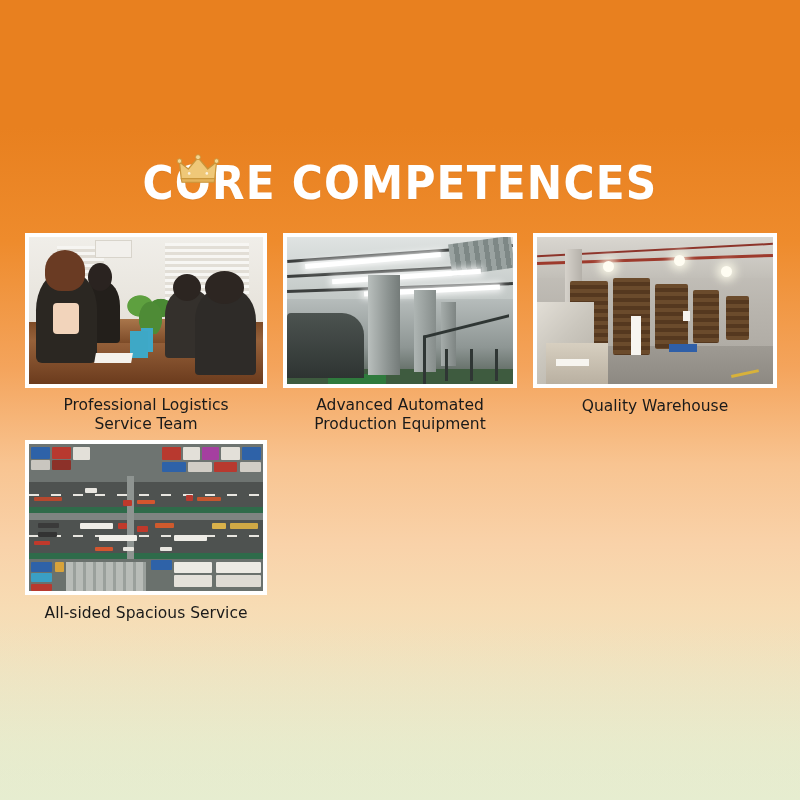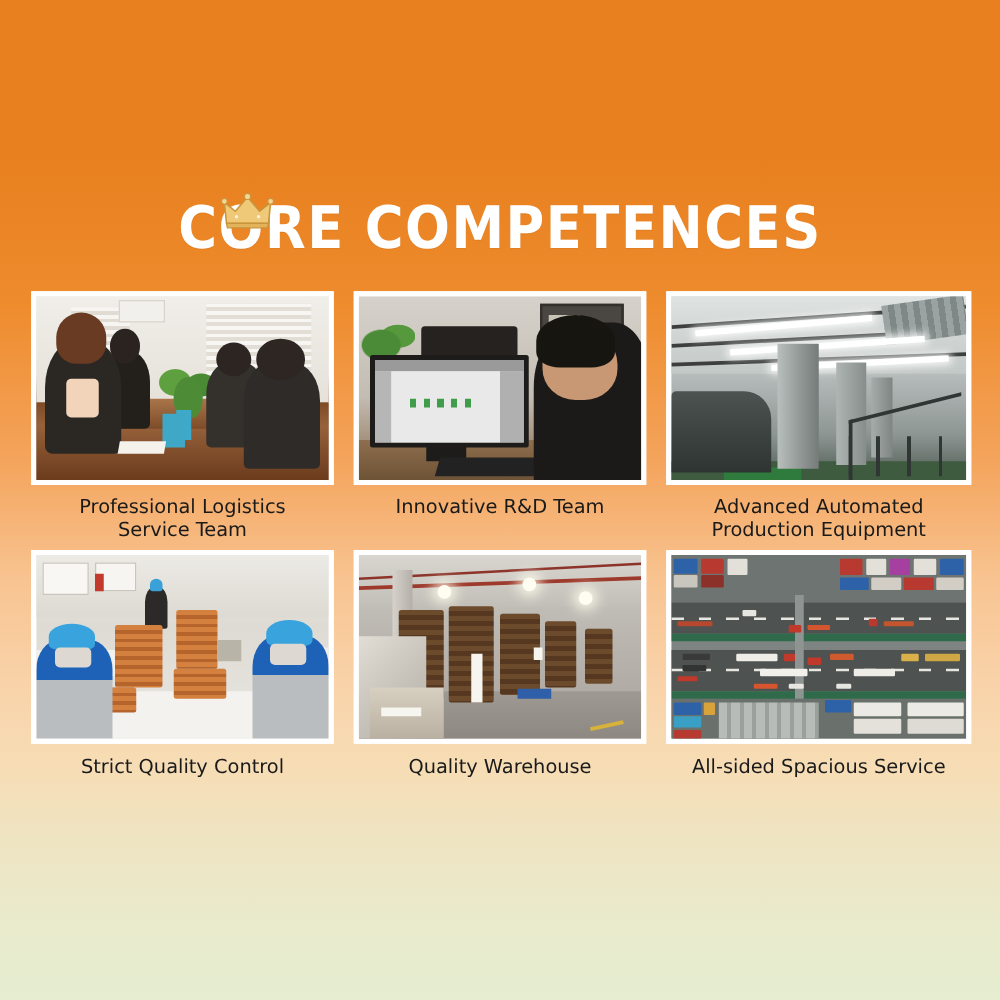--- a/index.html
+++ b/index.html
@@ -374,43 +374,20 @@
             <div class="p-lady"></div>
           <div class="p-r2"></div>
             <div class="p-r1"></div>
             <div class="paper"></div>
         </div>
       </div>
       <div class="card-caption">Professional Logistics
 Service Team</div>
     </div>
 
-    <div class="card">
-      <div class="card-photo">
-        <div class="photo-inner ph-rnd">
-          <div class="shelf"></div>
-            <div class="printer"></div>
-            <div class="plant"></div>
-          <div class="desk"></div>
-          <div class="monitor">
-            <div class="screen">
-              <div class="topbar"></div>
-                <div class="leftpal"></div>
-              <div class="canvas"></div>
-                <div class="rightpal"></div>
-                <div class="icons"></div>
-            </div>
-          </div>
-          <div class="stand"></div>
-            <div class="keyboard"></div>
-            <div class="man"></div>
-        </div>
-      </div>
-      <div class="card-caption">Innovative R&amp;D Team</div>
-    </div>
 
     <div class="card">
       <div class="card-photo">
         <div class="photo-inner ph-machine">
           <div class="ceiling"></div>
           <div class="beam b1"></div>
             <div class="beam b2"></div>
             <div class="beam b3"></div>
           <div class="duct"></div>
           <div class="lamp l1"></div>
@@ -423,42 +400,20 @@
             <div class="tower"></div>
           <div class="press"></div>
             <div class="rail2"></div>
             <div class="rail"></div>
         </div>
       </div>
       <div class="card-caption">Advanced Automated
 Production Equipment</div>
     </div>
 
-    <div class="card card-row2">
-      <div class="card-photo">
-        <div class="photo-inner ph-qc">
-          <div class="bgwall"></div>
-            <div class="window"></div>
-            <div class="window2"></div>
-          <div class="redbox"></div>
-            <div class="worker-far"></div>
-          <div class="tableR"></div>
-            <div class="tableL"></div>
-            <div class="tableC"></div>
-          <div class="stack s2"></div>
-            <div class="stack s1"></div>
-          <div class="stack s3"></div>
-            <div class="stack s4"></div>
-          <div class="bin"></div>
-          <div class="w-left"></div>
-            <div class="w-right"></div>
-        </div>
-      </div>
-      <div class="card-caption">Strict Quality Control</div>
-    </div>
 
     <div class="card card-row2">
       <div class="card-photo">
         <div class="photo-inner ph-wh">
           <div class="ceil"></div>
             <div class="pipe"></div>
             <div class="pipe2"></div>
           <div class="light lt1"></div>
             <div class="light lt2"></div>
             <div class="light lt3"></div>

